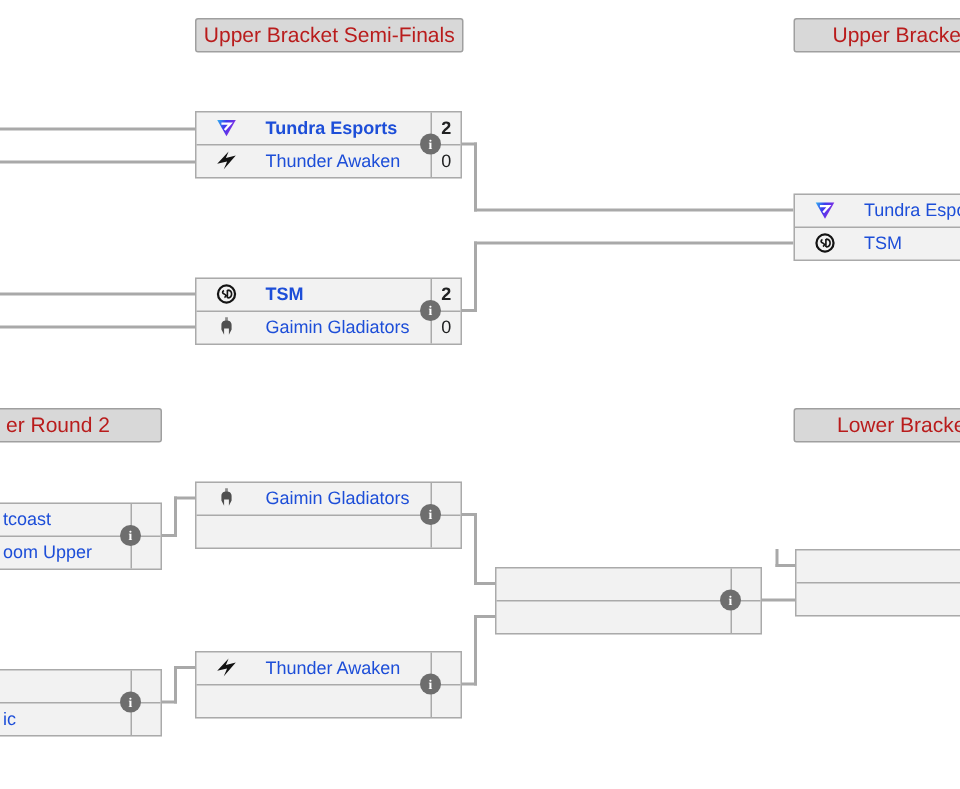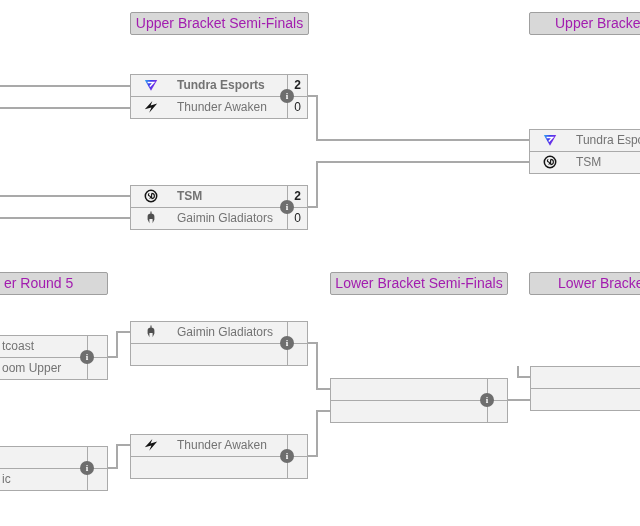--- a/index.html
+++ b/index.html
@@ -1,28 +1,28 @@
 <!DOCTYPE html>
 <html><head>
 <meta charset="utf-8">
 <style>
   html,body{margin:0;padding:0;background:#fff;}
   .bracket{position:relative;width:640px;height:526px;overflow:hidden;background:#ffffff;
            font-family:"Liberation Sans",sans-serif;color:#202122;}
   
   .round-header{position:absolute;height:21px;background:#d8d8d8;border:1px solid #9f9f9f;
-                border-radius:2px;font-size:14px;line-height:21px;color:#a21caf;
+                border-radius:2px;font-size:14px;line-height:21px;color:#b91c1c;
                 display:flex;align-items:center;justify-content:center;white-space:nowrap;}
   .round-header.clipped{justify-content:flex-start;}
   .round-header.clipped span{position:absolute;top:0;line-height:21px;}
   
   .match{position:absolute;width:176px;background:#f2f2f2;border:1px solid #aaaaaa;}
   .m-row{position:relative;height:21px;line-height:21px;font-size:12px;}
   .m-row.top{border-bottom:1px solid #aaaaaa;}
-  .team-name{position:absolute;left:46px;top:0;white-space:nowrap;color:#737373;}
+  .team-name{position:absolute;left:46px;top:0;white-space:nowrap;color:#1d4ed8;}
   .team-name.cut{left:71px;}
   .winner .team-name,.winner .score{font-weight:bold;}
   .logo{position:absolute;left:13px;top:3px;width:14px;height:14px;}
   .logo svg{display:block;width:14px;height:14px;}
   .score{position:absolute;left:156px;top:0;width:19px;height:21px;border-left:1px solid #aaaaaa;
          text-align:center;color:#202122;}
   
   .hline{position:absolute;height:2px;background:#a9a9a9;}
   .vline{position:absolute;width:2px;background:#a9a9a9;}
   
@@ -45,24 +45,21 @@
     </defs>
   </svg>
 
   <div class="round-header" style="left:130px;top:12px;width:177px">
     <span>Upper Bracket Semi-Finals</span>
   </div>
   <div class="round-header clipped" style="left:529px;top:12px;width:177px">
     <span style="left:25px">Upper Bracke</span>
   </div>
   <div class="round-header clipped" style="left:-70px;top:272px;width:176px">
-    <span style="left:73px">er Round 5</span>
-  </div>
-  <div class="round-header" style="left:330px;top:272px;width:176px">
-    <span>Lower Bracket Semi-Finals</span>
+    <span style="left:73px">er Round 2</span>
   </div>
   <div class="round-header clipped" style="left:529px;top:272px;width:176px">
     <span style="left:28px">Lower Bracke</span>
   </div>
 
   <div class="hline" style="left:0;top:85px;width:130px"></div>
   <div class="hline" style="left:0;top:107px;width:130px"></div>
   <div class="hline" style="left:0;top:195px;width:130px"></div>
   <div class="hline" style="left:0;top:217px;width:130px"></div>
 

